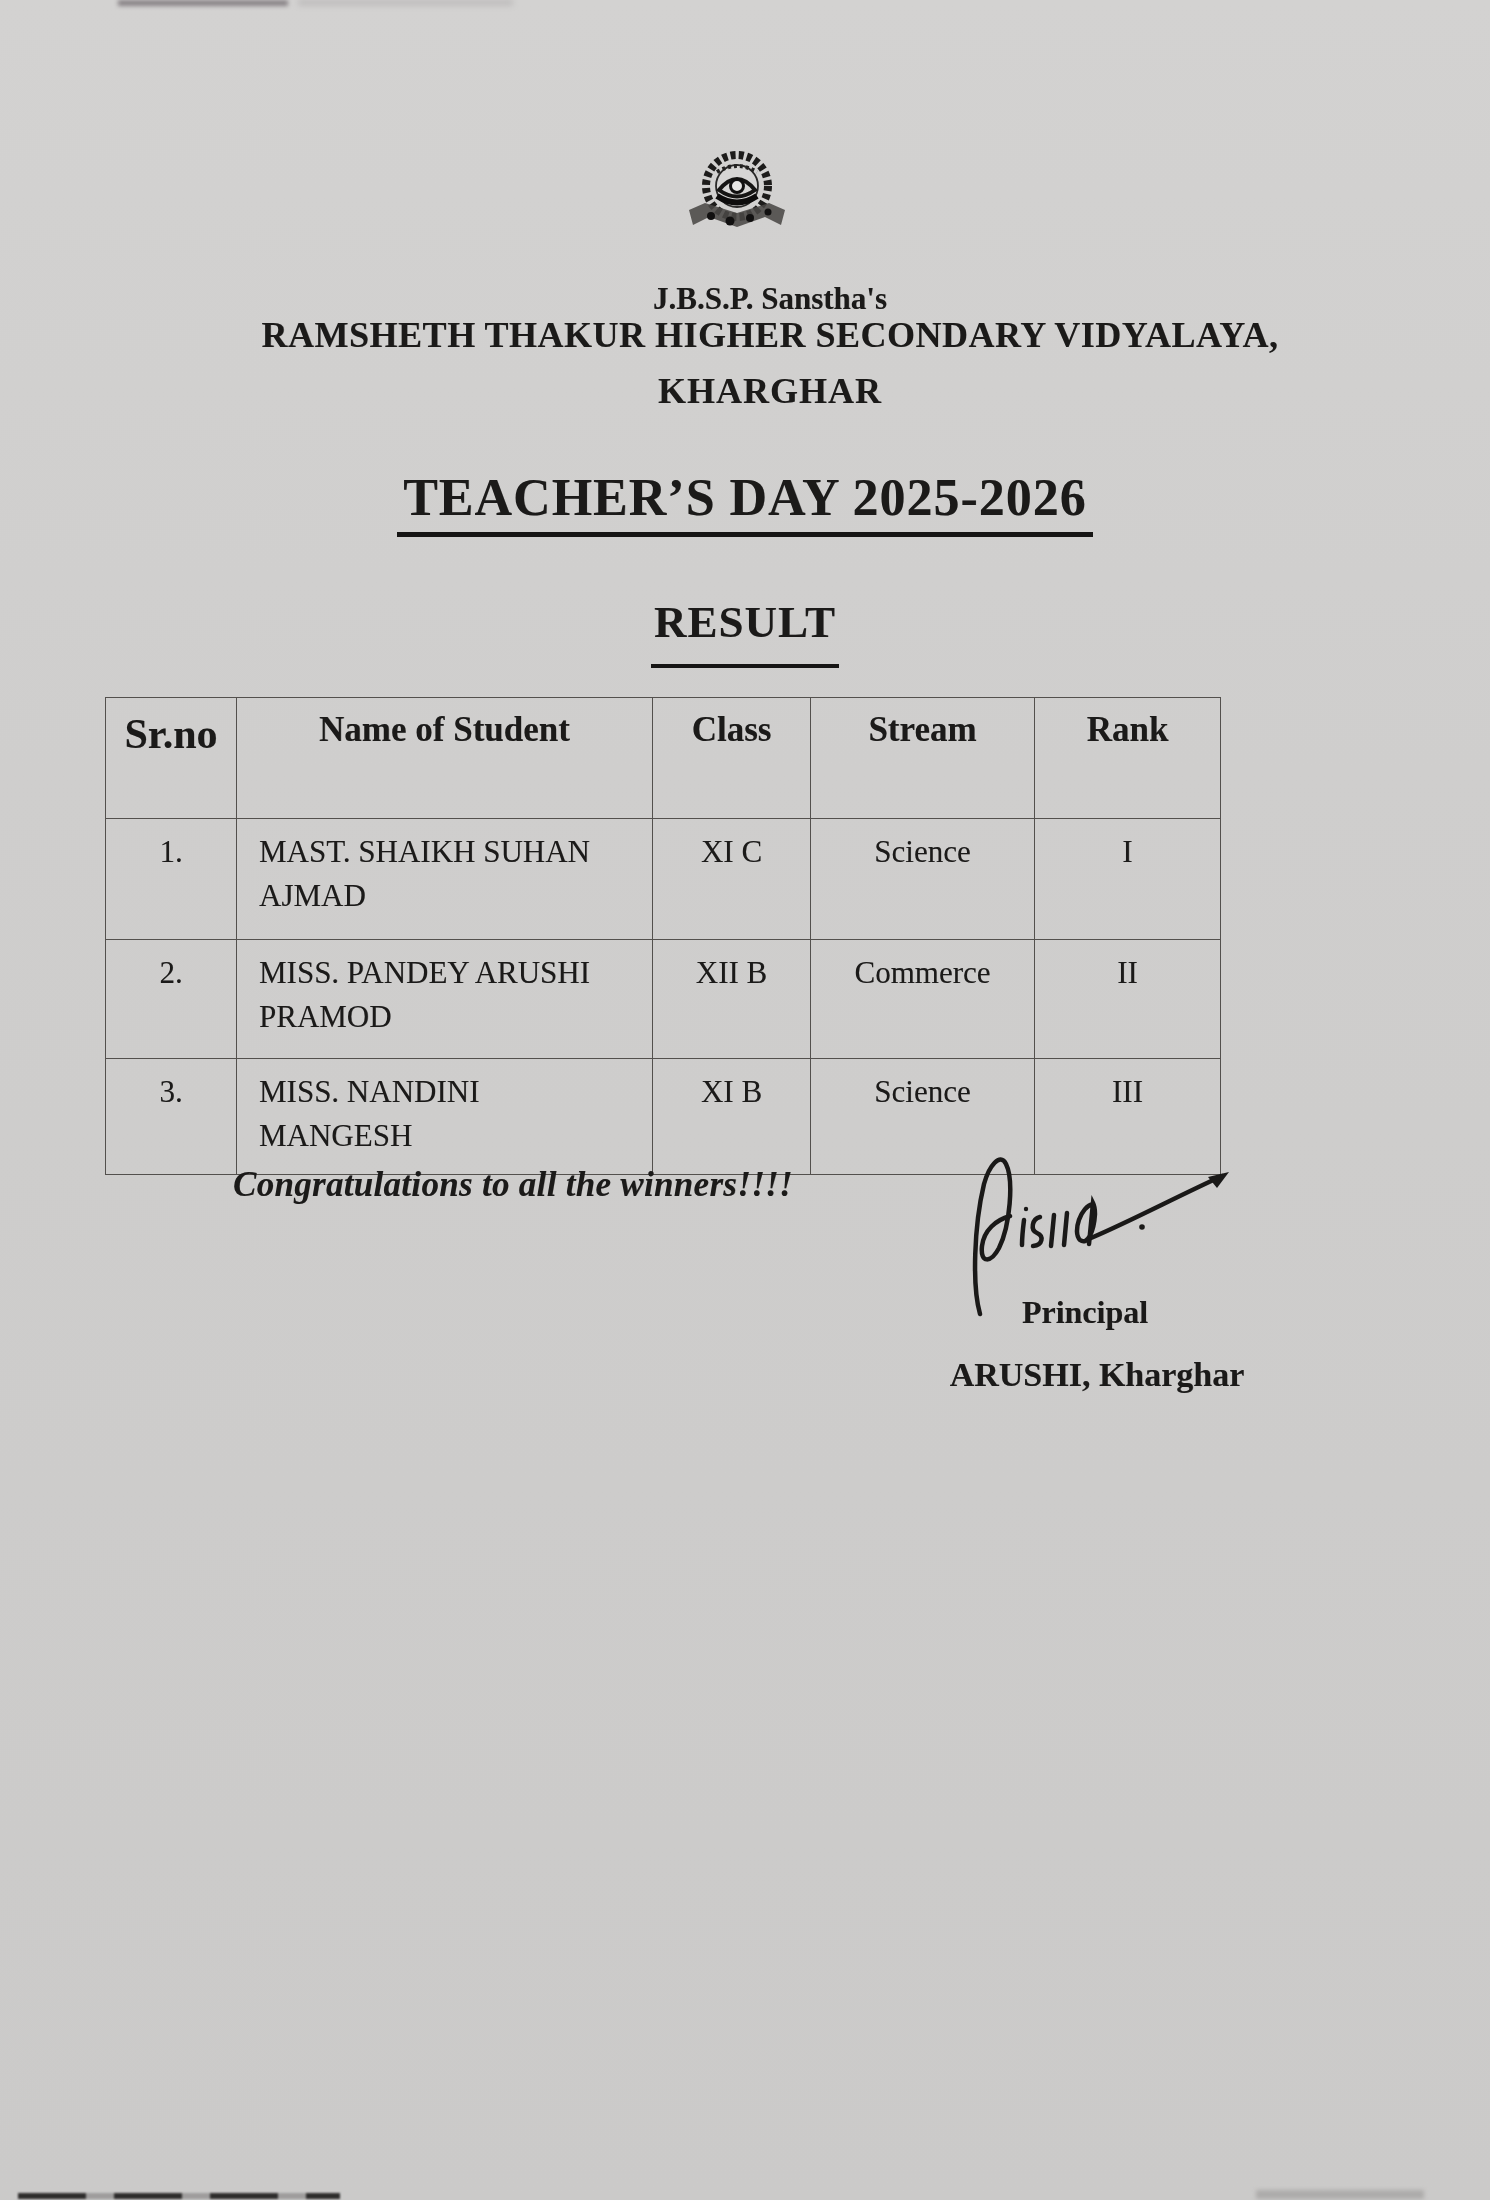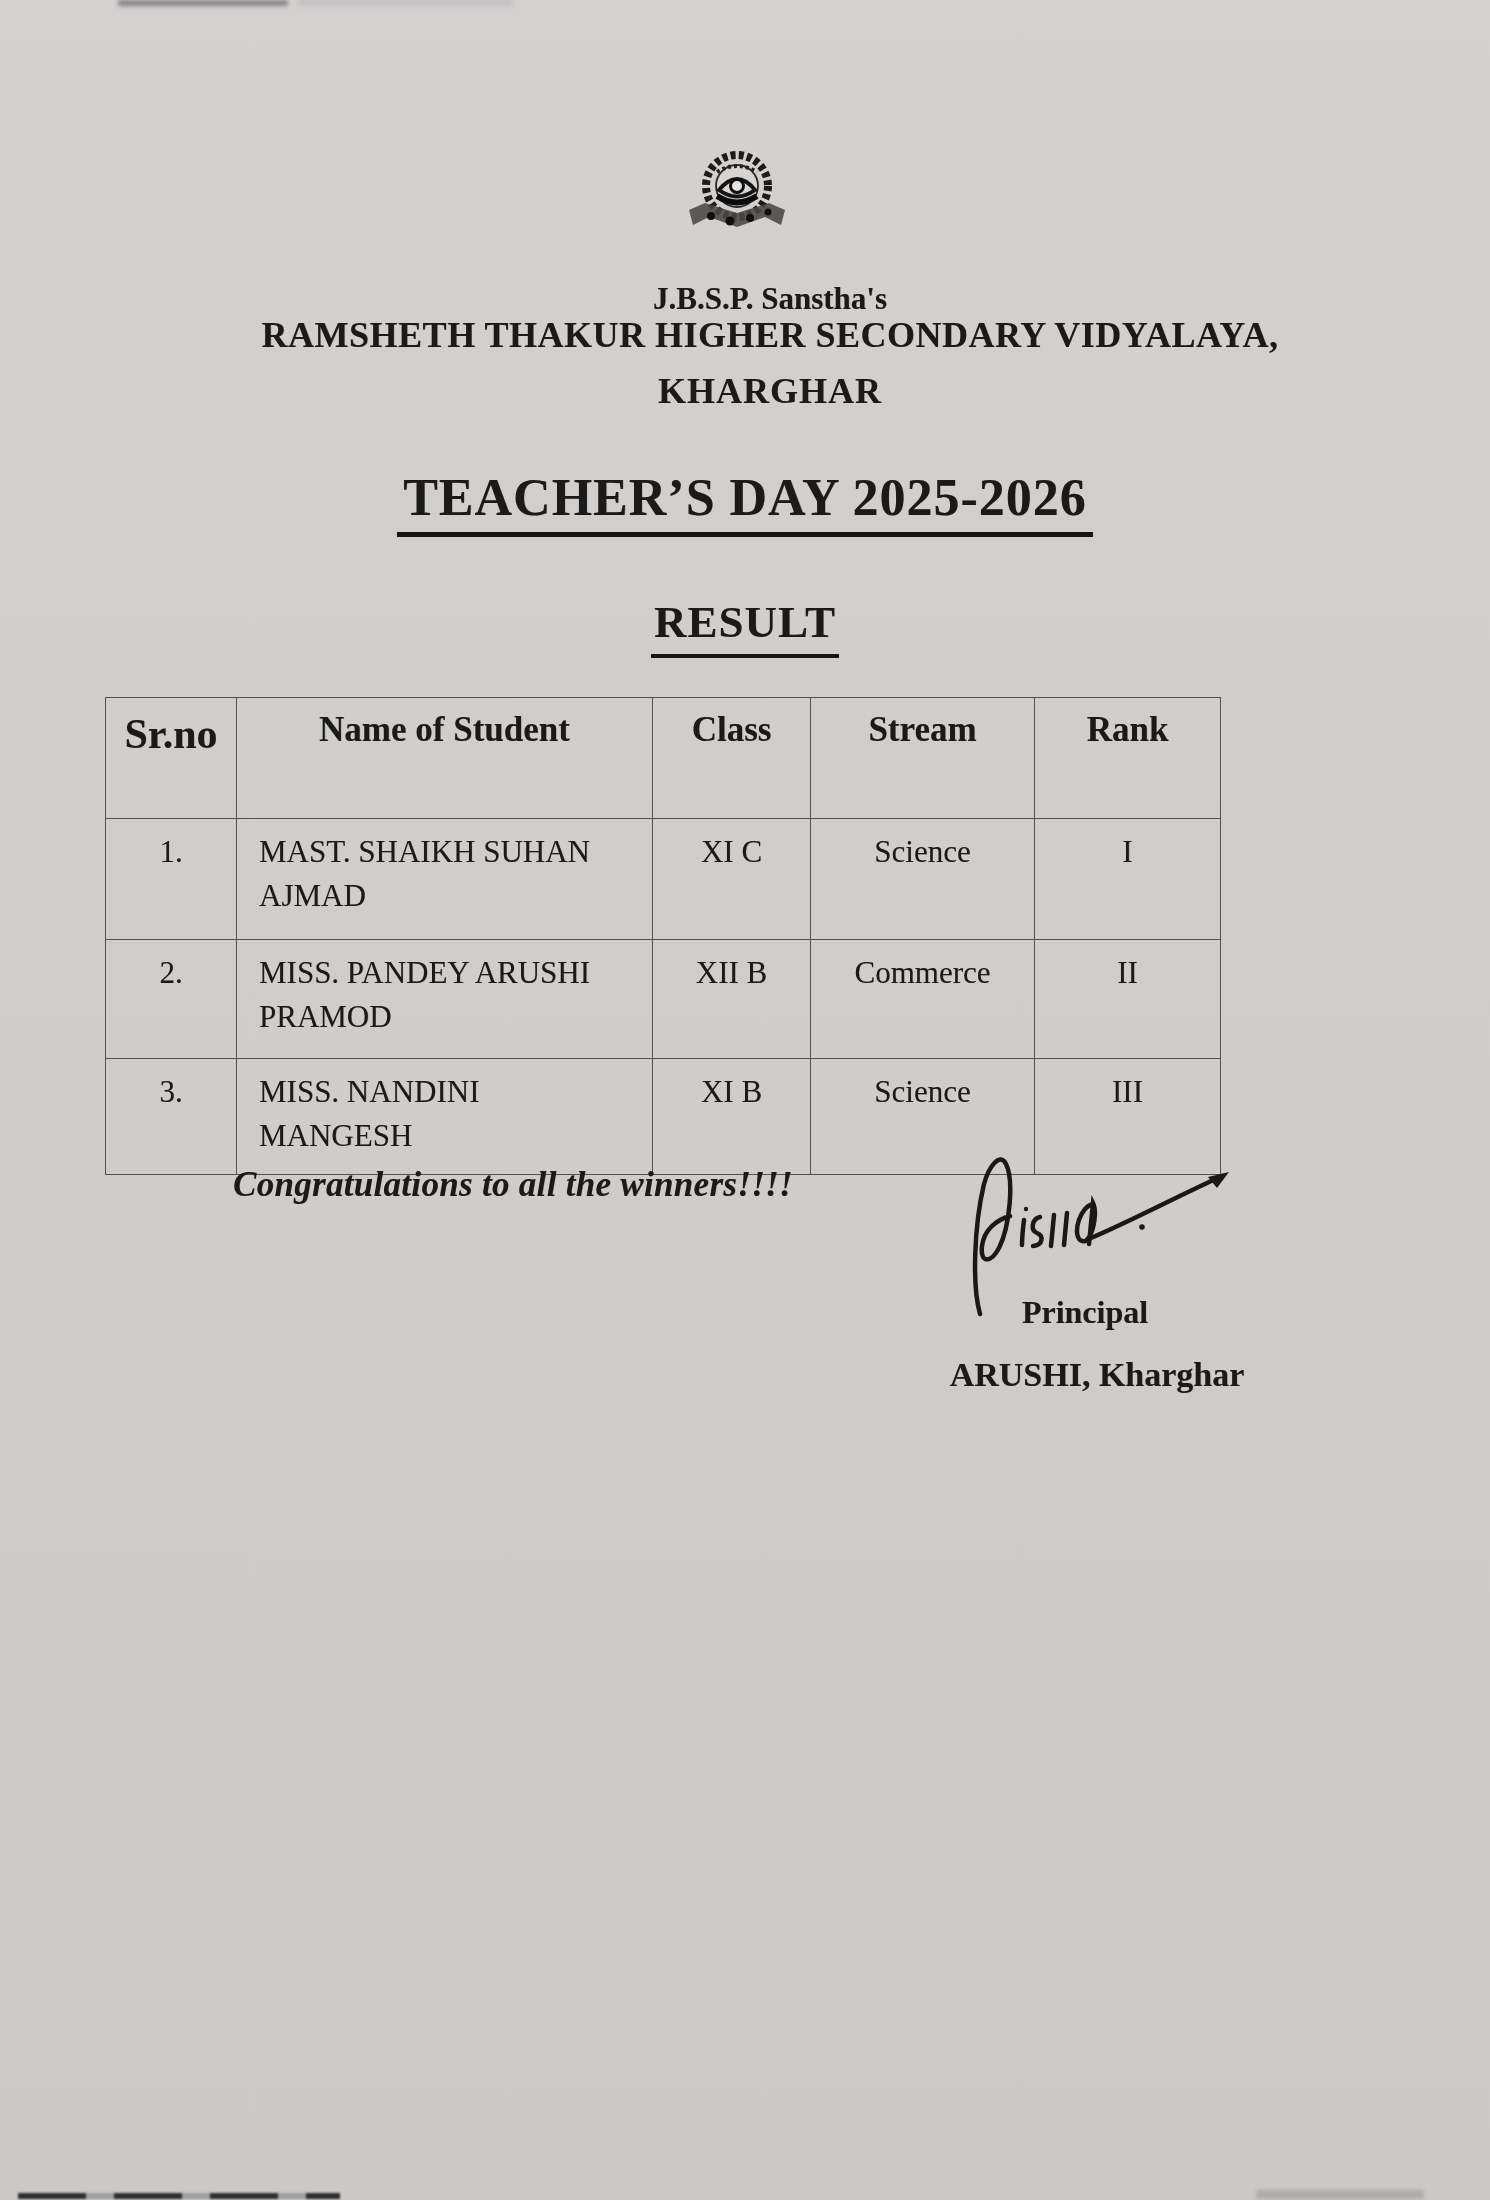--- a/index.html
+++ b/index.html
@@ -34,21 +34,21 @@
   .org3 { top:370px; font-size:36px; letter-spacing:1px; }
 
   .title-wrap { position:absolute; left:0; top:468px; width:1490px; text-align:center; }
   .title {
     display:inline-block; font-size:52px; font-weight:bold; letter-spacing:1px;
     border-bottom:5px solid #161514; padding:0 6px 5px 6px;
   }
   .subtitle-wrap { position:absolute; left:0; top:596px; width:1490px; text-align:center; }
   .subtitle {
     display:inline-block; font-size:45px; font-weight:bold; letter-spacing:1px;
-    border-bottom:4px solid #161514; padding:0 3px 6px 3px;
+    border-bottom:4px solid #161514; padding:0 3px 16px 3px;
   }
 
   
   table.result {
     position:absolute; left:105px; top:697px; width:1115px;
     border-collapse:collapse; table-layout:fixed;
   }
   table.result th, table.result td {
     border:1px solid #53504d;
     vertical-align:top;

